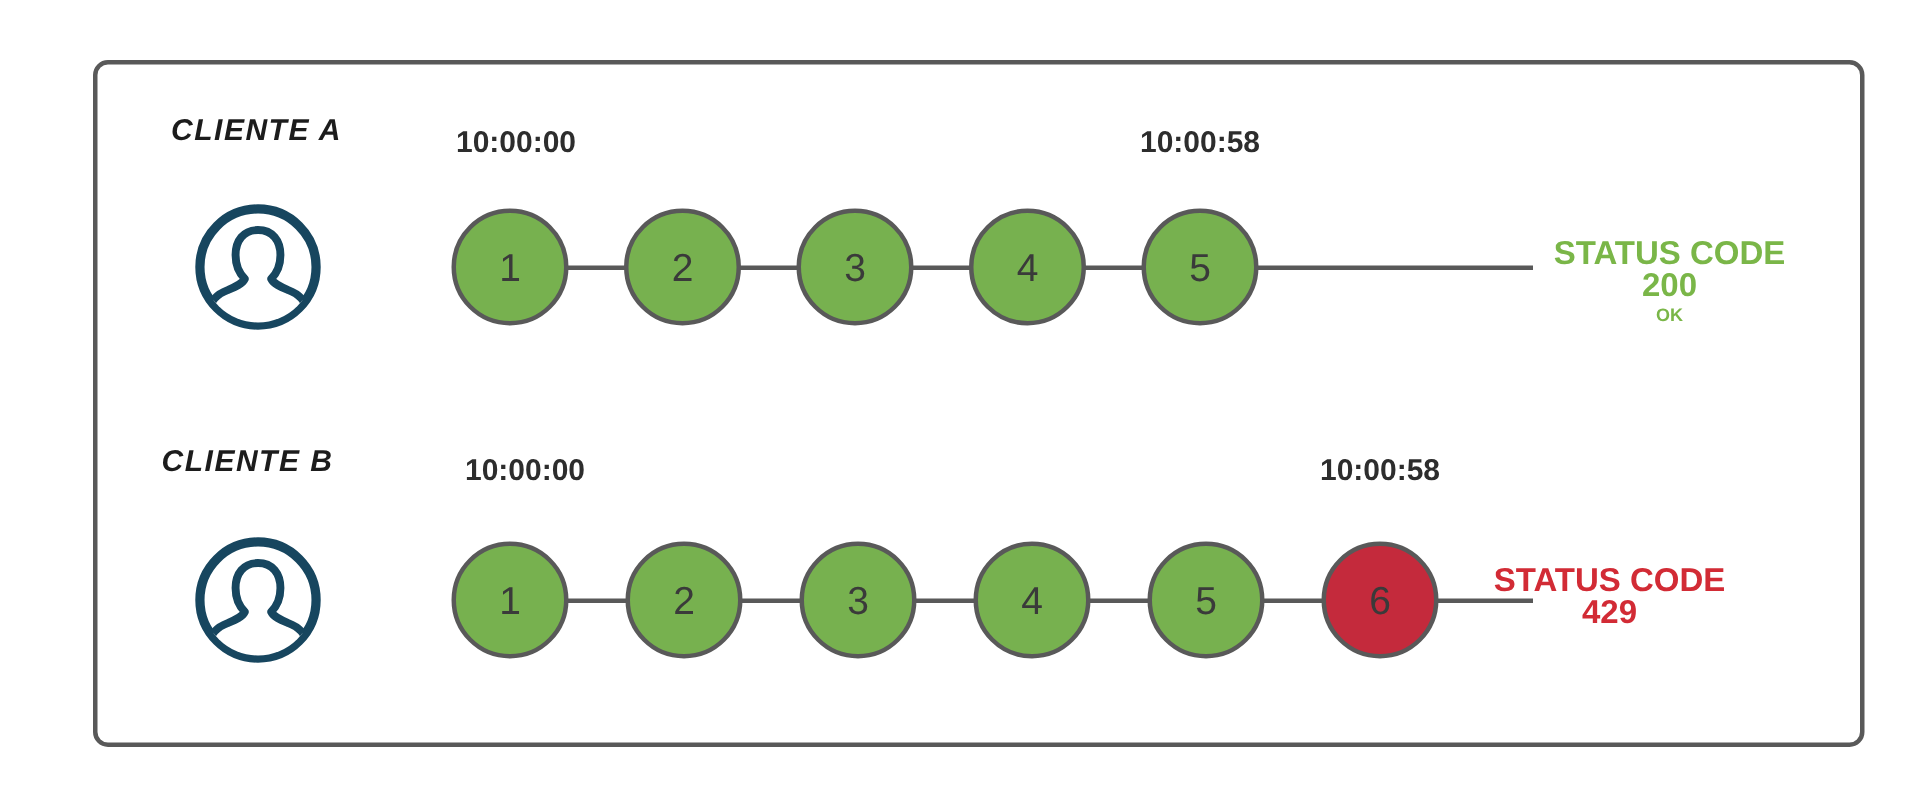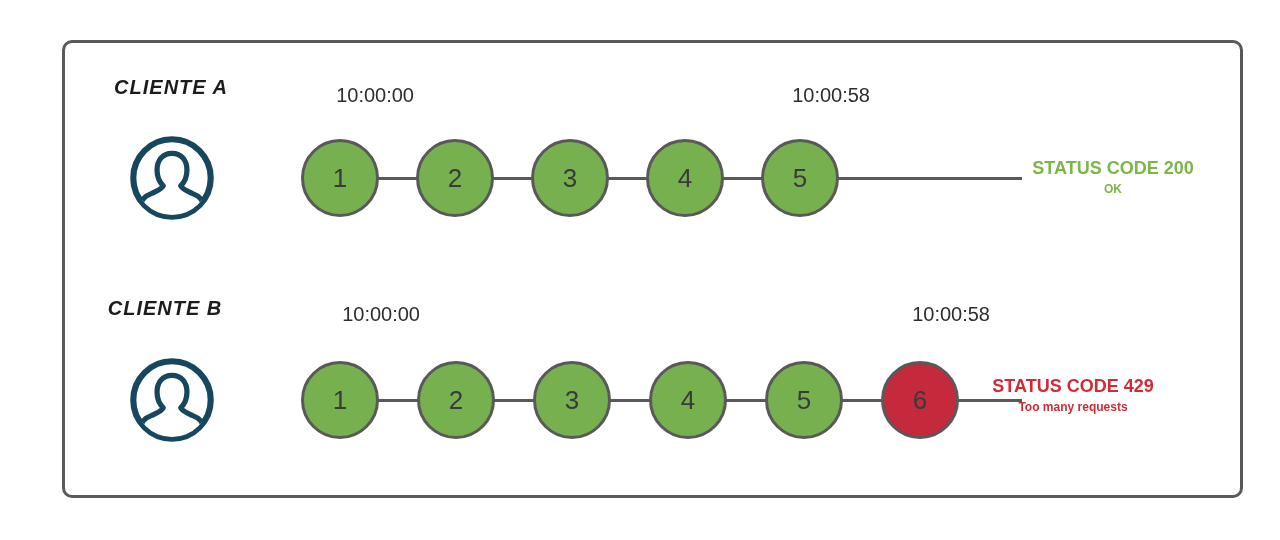--- a/index.html
+++ b/index.html
@@ -31,23 +31,23 @@
     text-align: center;
     font-size: 20px;
     font-weight: bold;
     font-style: italic;
     letter-spacing: 1px;
     color: #1c1c1c;
   }
   .timestamp {
     position: absolute;
     width: 140px;
-    text-align: right;
+    text-align: center;
     font-size: 20px;
-    font-weight: normal;
+    font-weight: bold;
     color: #2d2d2d;
   }
   .user-icon {
     position: absolute;
     width: 88px;
     height: 88px;
     stroke: #17465f;
   }
   .connector {
     position: absolute;
@@ -71,21 +71,21 @@
   .status {
     position: absolute;
     width: 186px;
     display: flex;
     flex-direction: column;
     align-items: center;
     text-align: center;
     font-weight: bold;
     line-height: 21px;
   }
-  .status .line1 { font-size: 18px; }
+  .status .line1 { font-size: 22px; }
   .status .line2 { font-size: 12px; text-align: right; }
 </style>
 </head>
 <body>
 
 <div class="canvas">
   <div class="frame"></div>
 
   <div class="client-label" style="left:86px; top:76px;">CLIENTE A</div>
 
@@ -162,15 +162,14 @@
   </div>
   <div class="circle" style="left: 765px; top: 361px; background: rgb(119, 177, 79);">
     <span class="num">5</span>
   </div>
   <div class="circle" style="left: 881px; top: 361px; background: rgb(196, 42, 60);">
     <span class="num">6</span>
   </div>
 
   <div class="status" style="left: 980px; top: 376px; color: rgb(210, 43, 53);">
     <span class="line1">STATUS CODE 429</span>
-    <span class="line2">Too many requests</span>
   </div>
 </div>
 
 </body></html>

